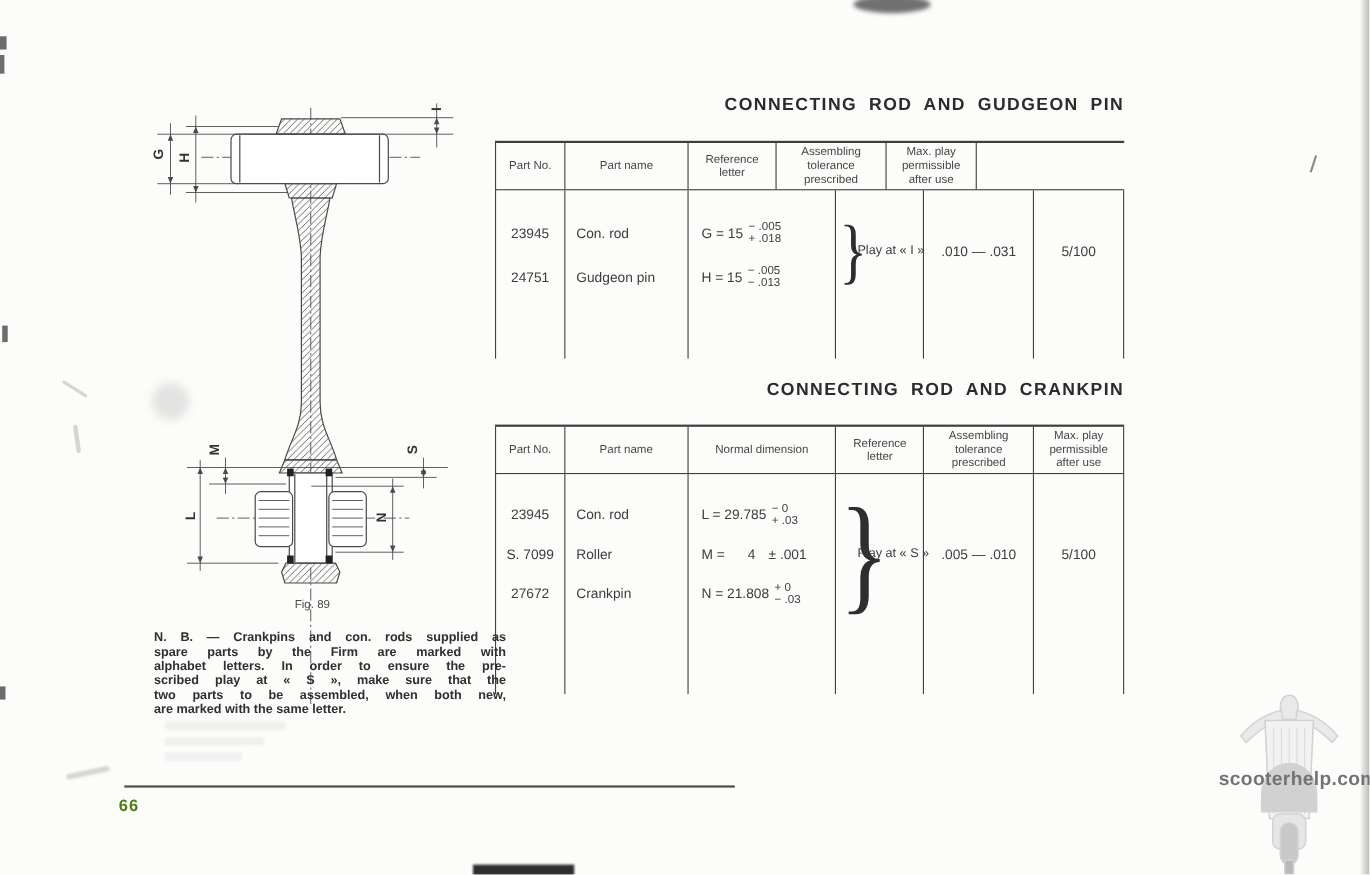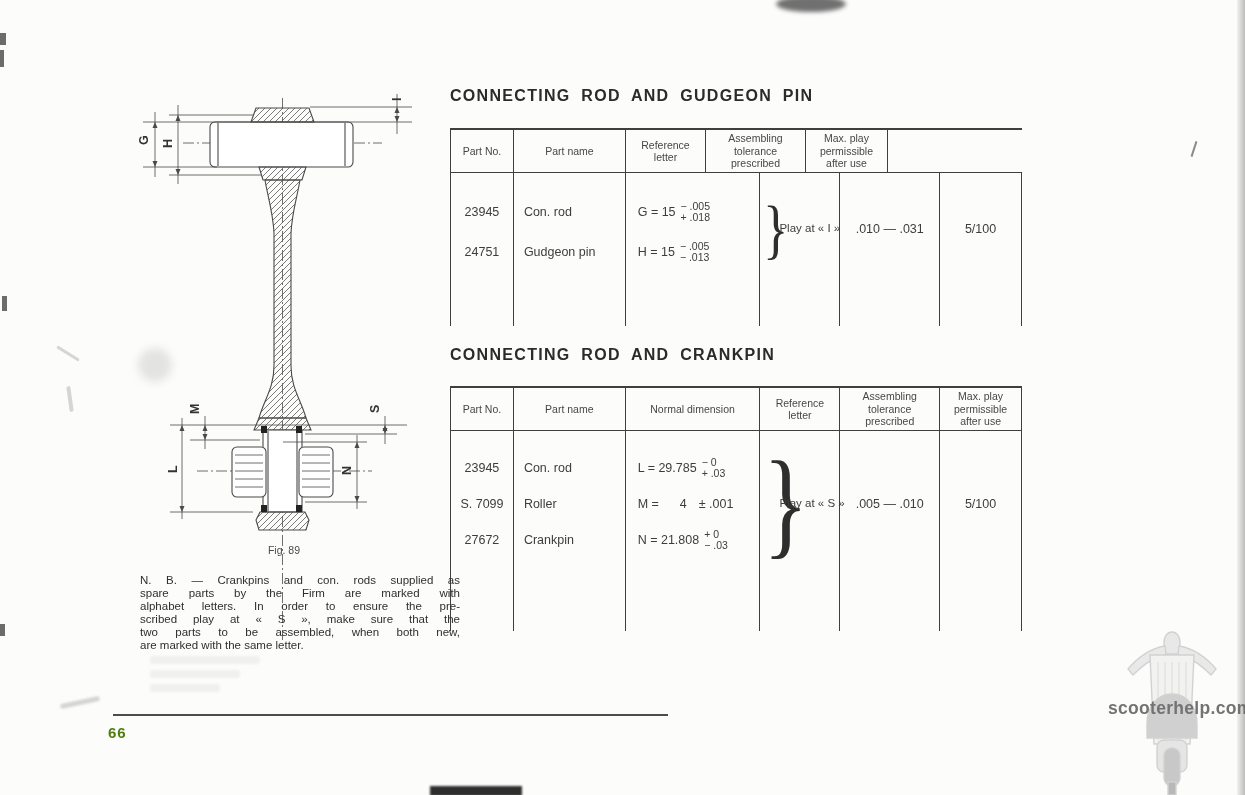--- a/index.html
+++ b/index.html
@@ -1,20 +1,20 @@
 <!DOCTYPE html>
 <html><head>
 <meta charset="utf-8">
 <style>
   html,body{margin:0;padding:0;}
   body{width:1245px;height:795px;position:relative;background:#fcfcfb;overflow:hidden;
        font-family:"Liberation Sans",sans-serif;color:#3d3d3d;}
   .abs{position:absolute;}
   
-  .tbl-title{position:absolute;width:572px;text-align:left;font-weight:bold;font-size:16px;
+  .tbl-title{position:absolute;width:572px;text-align:right;font-weight:bold;font-size:16px;
              letter-spacing:1.3px;word-spacing:5px;color:#2b2b2b;}
   
   .tbl{position:absolute;width:572px;border-top:2px solid #3f3f3f;}
   .hrow{display:flex;height:42px;border-left:1.5px solid #3f3f3f;border-bottom:1.5px solid #3f3f3f;}
   .hcell{border-right:1.5px solid #3f3f3f;display:flex;align-items:center;justify-content:center;
          text-align:center;font-size:10.5px;line-height:12.5px;color:#474747;white-space:pre-line;
          box-sizing:border-box;}
   .brow{display:flex;border-left:1.5px solid #3f3f3f;}
   .bcell{border-right:1.5px solid #3f3f3f;position:relative;box-sizing:border-box;font-size:12.5px;}
   .c0{width:63px;} .c1{width:112px;} .c2{width:135px;} .c3{width:80px;} .c4{width:100px;} .c5{width:82px;}
@@ -26,21 +26,21 @@
   .dim-stack span:empty{display:none;}
   .dim-pm{margin-left:7px;}
   .dim-pm:empty{display:none;}
   .brace{position:absolute;left:3px;font-family:"Liberation Serif",serif;color:#2e2e2e;
          transform:scaleX(.8);transform-origin:left center;font-weight:400;}
   .play{position:absolute;left:19px;font-size:11.5px;white-space:nowrap;}
   .cmid{position:absolute;width:100%;text-align:center;height:16px;line-height:16px;}
   
   .fig-cap{position:absolute;left:248px;top:544px;width:72px;text-align:center;font-size:10.5px;color:#4a4a4a;}
   .nb{position:absolute;left:140px;top:574px;width:320px;font-size:11.5px;line-height:12.9px;
-      font-weight:normal;color:#2f2f2f;}
+      font-weight:bold;color:#2f2f2f;}
   .nb-line{text-align:justify;text-align-last:justify;}
   .nb-line:last-child{text-align-last:left;}
   .page-num{position:absolute;left:108px;top:724px;font-size:15px;font-weight:bold;
             letter-spacing:1px;color:#4d7c0f;}
   .rule{position:absolute;left:113px;top:714px;width:555px;height:2px;background:#4c4c4c;}
   .wm-text{position:absolute;left:1108px;top:698px;font-size:17.5px;font-weight:bold;
            color:#737373;letter-spacing:.3px;}
   
   .smudge-top{position:absolute;left:776px;top:-4px;width:70px;height:16px;background:#4e4e4e;
               border-radius:50%;filter:blur(2px);opacity:.8;}

